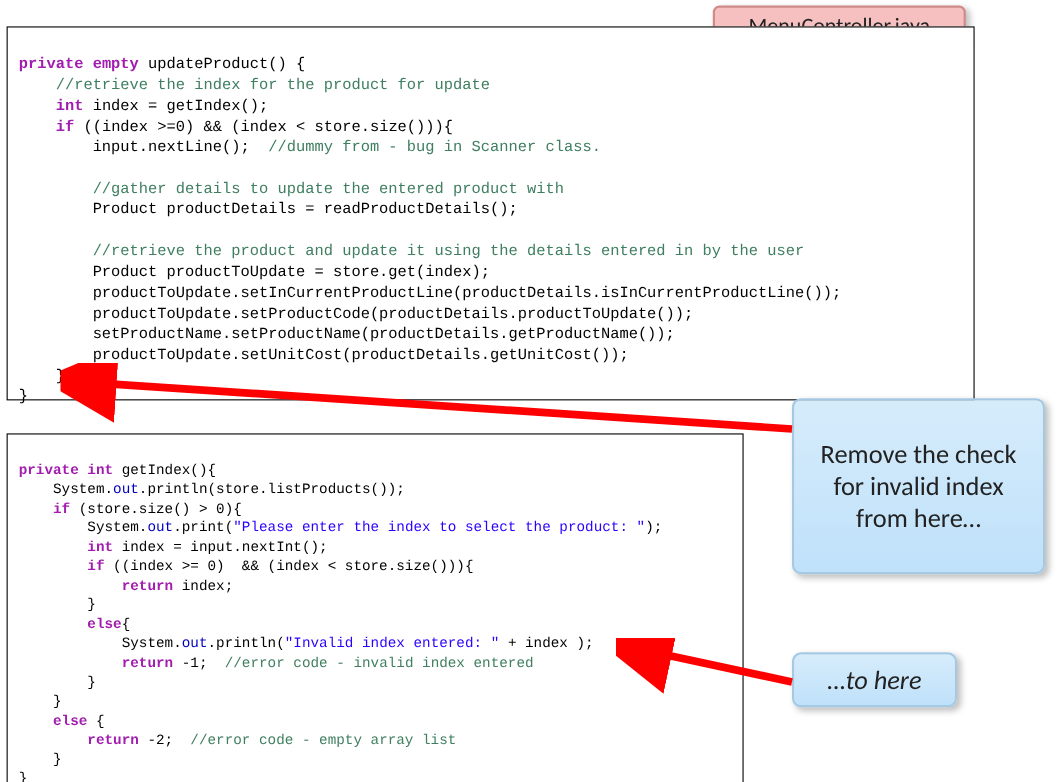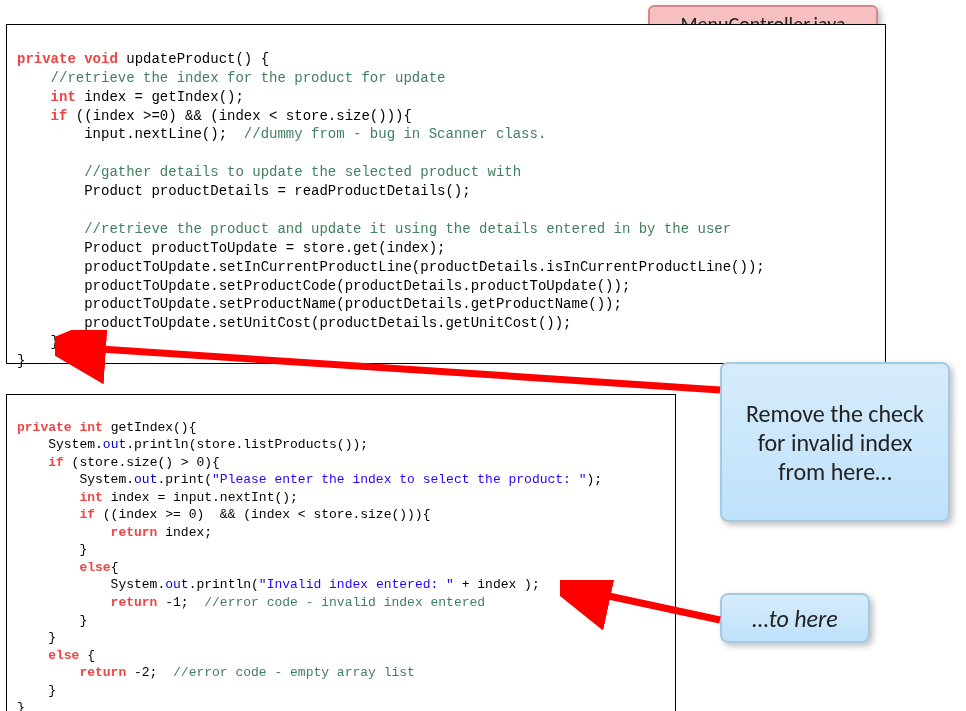--- a/index.html
+++ b/index.html
@@ -16,21 +16,21 @@
     position: absolute;
     border: 1.5px solid #000;
     background: #fff;
     font-family: Consolas, 'Courier New', monospace;
     font-size: 14px;
     line-height: 1.35;
     white-space: pre;
     box-sizing: border-box;
     padding: 6px 10px;
   }
-  .code-box .kw { color: #ef4444; font-weight: bold; }
+  .code-box .kw { color: #a21caf; font-weight: bold; }
   .code-box .cm { color: #3f7f5f; }
   .code-box .str { color: #2a00ff; }
   .code-box .sys { color: #0000c0; }
 
   .callout {
     position: absolute;
     background: linear-gradient(#d6ecfb, #bfe1fa);
     border: 2px solid #a5c9e3;
     border-radius: 8px;
     box-shadow: 3px 3px 6px rgba(0,0,0,0.25);
@@ -64,34 +64,34 @@
   }
 </style>
 </head>
 <body>
 
 <div class="file-badge" style="left:648px; top:5px; width:230px; height:38px;">
   <span>MenuController.java</span>
 </div>
 
 <div class="code-box" style="left:6px; top:24px; width:880px; height:340px;">
-<span class="kw">private</span><span class="kw"> void</span><span> updateProduct() {</span>
+<span class="kw">private</span><span class="kw"> empty</span><span> updateProduct() {</span>
 <span class="cm">    //retrieve the index for the product for update</span>
 <span class="kw">    int</span><span> index = getIndex();</span>
 <span class="kw">    if</span><span> ((index &gt;=0) &amp;&amp; (index &lt; store.size())){</span>
 <span>        input.nextLine();  </span><span class="cm">//dummy from - bug in Scanner class.</span>
 <span> </span>
-<span class="cm">        //gather details to update the selected product with</span>
+<span class="cm">        //gather details to update the entered product with</span>
 <span>        Product productDetails = readProductDetails();</span>
 <span> </span>
 <span class="cm">        //retrieve the product and update it using the details entered in by the user</span>
 <span>        Product productToUpdate = store.get(index);</span>
 <span>        productToUpdate.setInCurrentProductLine(productDetails.isInCurrentProductLine());</span>
 <span>        productToUpdate.setProductCode(productDetails.productToUpdate());</span>
-<span>        productToUpdate.setProductName(productDetails.getProductName());</span>
+<span>        setProductName.setProductName(productDetails.getProductName());</span>
 <span>        productToUpdate.setUnitCost(productDetails.getUnitCost());</span>
 <span>    }</span>
 <span>}</span>
 </div>
 
 <div class="code-box" style="left:6px; top:394px; width:670px; height:372px; font-size:13px; line-height:1.35;">
 <span class="kw">private</span><span class="kw"> int</span><span> getIndex(){</span>
 <span>    System.</span><span class="sys">out</span><span>.println(store.listProducts());</span>
 <span class="kw">    if</span><span> (store.size() &gt; 0){</span>
 <span>        System.</span><span class="sys">out</span><span>.print(</span><span class="str">"Please enter the index to select the product: "</span><span>);</span>

